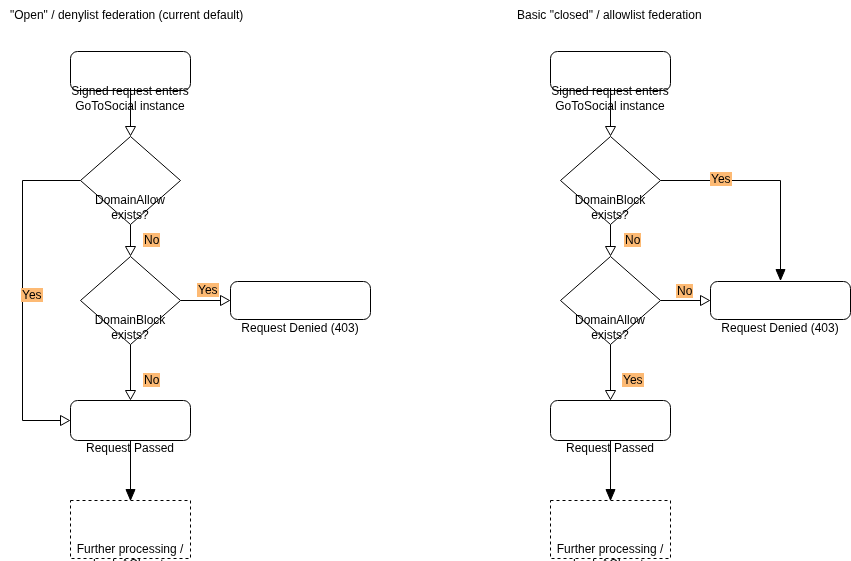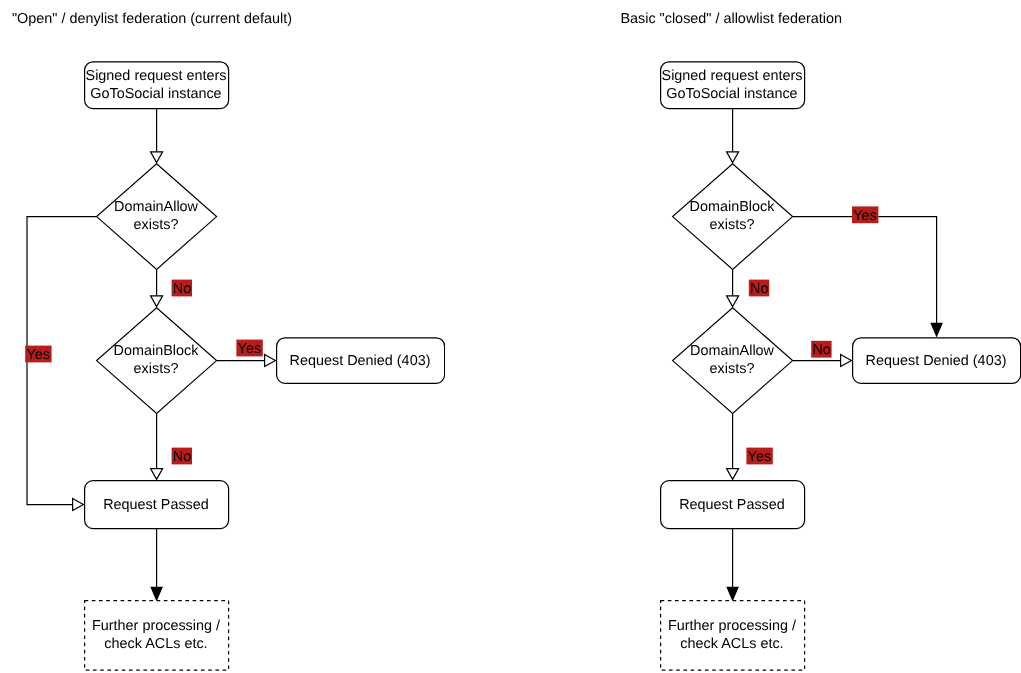--- a/index.html
+++ b/index.html
@@ -22,26 +22,27 @@
   }
   .node-label {
     position: absolute;
     display: flex;
     align-items: center;
     justify-content: center;
     text-align: center;
     font-size: 12px;
     line-height: 15px;
     white-space: pre-line;
+    margin-top: 28px;
   }
   .edge-label {
     position: absolute;
     font-size: 12px;
     line-height: 14px;
-    background: #b91c1c;
+    background: #fdba74;
     padding: 0 1px;
     white-space: nowrap;
   }
 </style>
 </head>
 <body>
 
 <div id="canvas">
 
   <div class="chart" style="left:0;">

